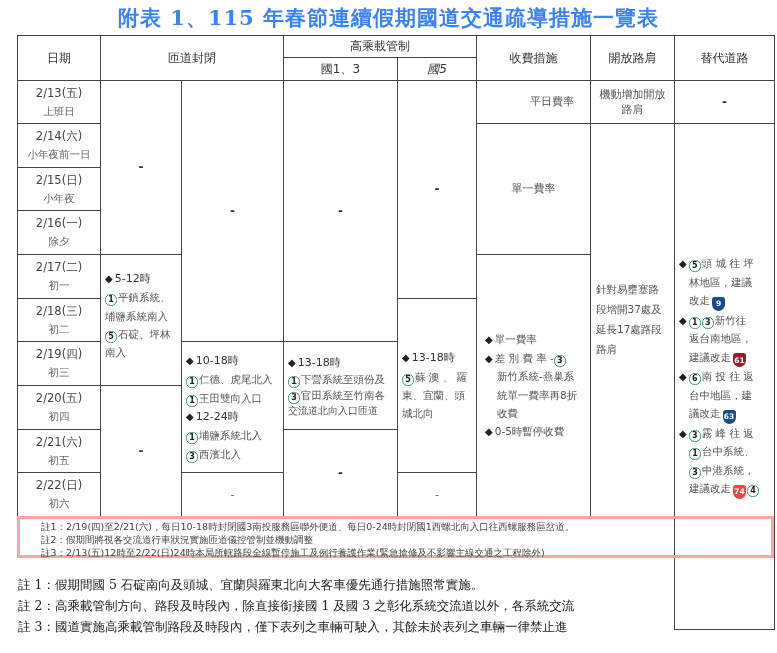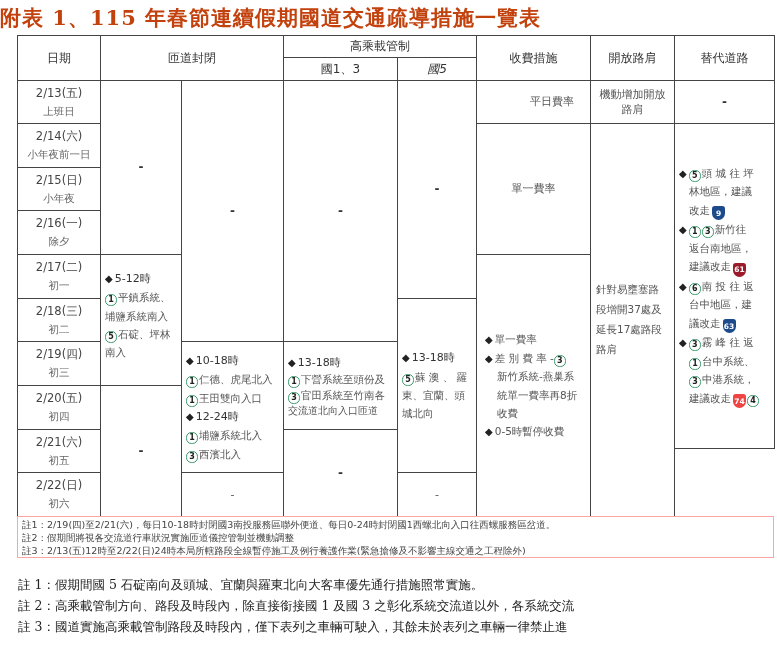--- a/index.html
+++ b/index.html
@@ -1,31 +1,31 @@
 <!DOCTYPE html>
 <html><head>
 <meta charset="utf-8">
 <style>
   html, body { margin: 0; padding: 0; background: #ffffff; }
   body { width: 777px; height: 653px; position: relative; overflow: hidden; font-family: "DejaVu Sans", sans-serif; color: #333; }
-  .title { position: absolute; left: 0; top: 4px; width: 777px; font-family: "DejaVu Serif", serif; font-weight: bold; font-size: 21px; color: #c2410c; letter-spacing: 1px; }
+  .title { position: absolute; left: 0; top: 4px; width: 777px; text-align: center; font-family: "DejaVu Serif", serif; font-weight: bold; font-size: 21px; color: #3b82f6; letter-spacing: 1px; }
   .grid { position: absolute; left: 0; top: 0; width: 777px; height: 653px; }
   .cell { position: absolute; box-sizing: border-box; border: 1px solid #444; background: #fff; display: flex; flex-direction: column; justify-content: center; align-items: center; text-align: center; font-size: 11px; color: #555; line-height: 1.55; overflow: hidden; }
   .hdr { font-size: 12px; color: #333; }
   .date-main { font-size: 11.5px; color: #444; }
   .date-sub { font-size: 10.5px; color: #666; }
   .dash { font-weight: bold; color: #333; font-size: 12px; }
   .dash-light { color: #555; font-size: 11px; }
   .block { align-items: flex-start; text-align: left; padding: 2px 4px; }
   .block .line { font-size: 10.5px; color: #555; line-height: 1.75; white-space: nowrap; }
   .block .time { color: #333; font-size: 11px; }
   .diamond { color: #222; font-size: 10px; margin-right: 2px; }
   .flower { display: inline-flex; align-items: center; justify-content: center; width: 12px; height: 12px; border: 1.3px solid #3a9a6a; border-radius: 45%; font-size: 8px; font-weight: bold; color: #222; margin-right: 1px; vertical-align: -1px; box-sizing: border-box; background: #fff; }
   .shield { display: inline-flex; align-items: center; justify-content: center; width: 13px; height: 14px; border-radius: 3px 3px 7px 7px; font-size: 7.5px; font-weight: bold; color: #fff; vertical-align: -2px; margin-left: 2px; }
-  .notes-box { position: absolute; left: 17px; top: 516px; width: 757px; height: 42px; box-sizing: border-box; border: 1px solid #fca5a5; padding: 1px 4px; }
+  .notes-box { position: absolute; left: 17px; top: 516px; width: 757px; height: 42px; box-sizing: border-box; border: 3px solid #fca5a5; padding: 1px 21px; }
   .notes-box div { font-size: 9.5px; color: #444; line-height: 13px; white-space: nowrap; }
   .footnotes { position: absolute; left: 18px; top: 574px; width: 760px; font-family: "DejaVu Serif", serif; font-size: 12.5px; color: #222; }
   .footnotes div { line-height: 21px; white-space: nowrap; }
   .footnotes .indent { padding-left: 47px; }
 </style>
 </head>
 <body>
 
 <div class="title">附表 1、115 年春節連續假期國道交通疏導措施一覽表</div>
 
@@ -173,21 +173,21 @@
   <div class="cell block" style="left:590px;top:123px;width:85px;height:394px;padding-left:5px;">
     <div class="line" style="line-height:1.9;"><span>針對易壅塞路</span></div>
     <div class="line" style="line-height:1.9;"><span>段增開37處及</span></div>
     <div class="line" style="line-height:1.9;"><span>延長17處路段</span></div>
     <div class="line" style="line-height:1.9;"><span>路肩</span></div>
   </div>
 
   <div class="cell" style="left:674px;top:80px;width:101px;height:44px;">
       <span class="dash">-</span>
     </div>
-  <div class="cell block" style="left:674px;top:123px;width:101px;height:326px;padding:0 2px 0 4px;">
+  <div class="cell block" style="left:674px;top:123px;width:101px;height:507px;padding:0 2px 0 4px;">
     <div class="line"><span class="diamond">◆</span><span class="flower">5</span><span>頭 城 往 坪</span></div>
     <div class="line" style="padding-left:10px;"><span>林地區，建議</span></div>
     <div class="line" style="padding-left:10px;"><span>改走</span><span class="shield" style="background:#1d4a8a;">9</span></div>
     <div class="line"><span class="diamond">◆</span><span class="flower">1</span><span class="flower">3</span><span>新竹往</span></div>
     <div class="line" style="padding-left:10px;"><span>返台南地區，</span></div>
     <div class="line" style="padding-left:10px;"><span>建議改走</span><span class="shield" style="background:#9b1b2a;">61</span></div>
     <div class="line"><span class="diamond">◆</span><span class="flower">6</span><span>南 投 往 返</span></div>
     <div class="line" style="padding-left:10px;"><span>台中地區，建</span></div>
     <div class="line" style="padding-left:10px;"><span>議改走</span><span class="shield" style="background:#1d4a8a;">63</span></div>
     <div class="line"><span class="diamond">◆</span><span class="flower">3</span><span>霧 峰 往 返</span></div>

